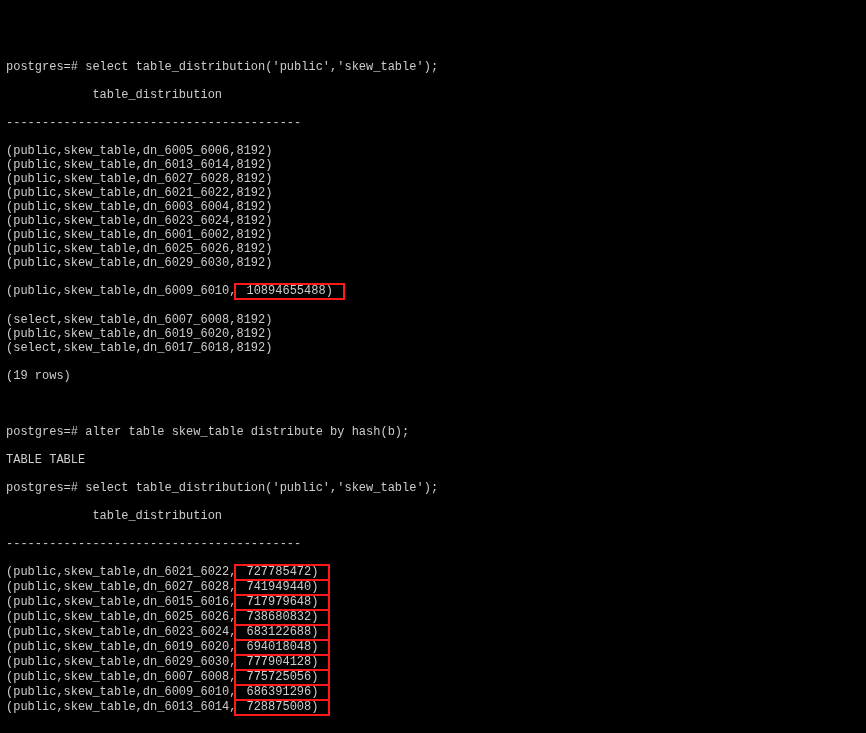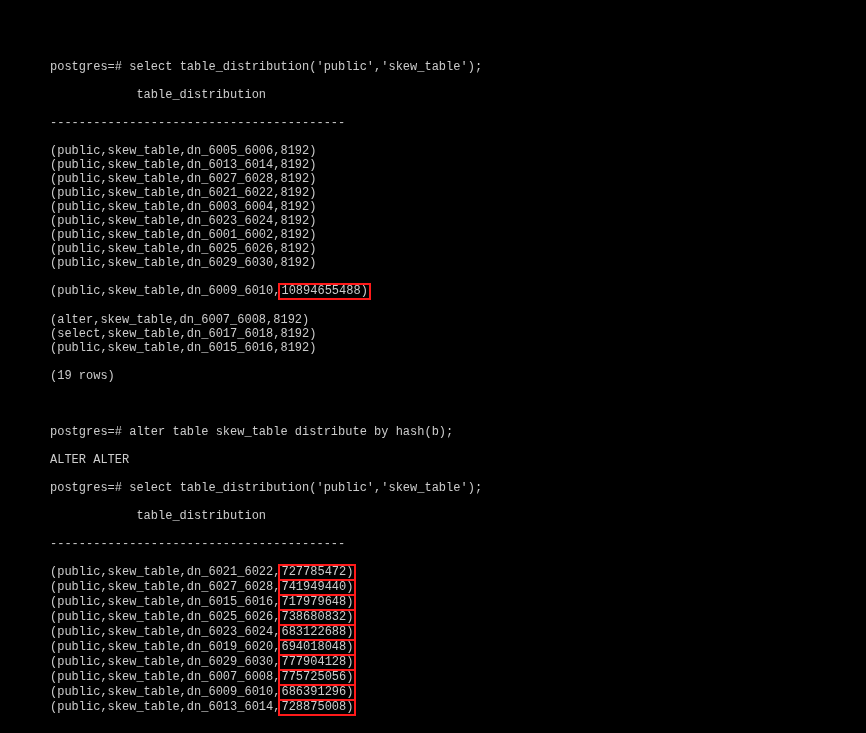--- a/index.html
+++ b/index.html
@@ -10,42 +10,42 @@
     line-height: 14px;
     margin: 0;
     padding: 4px 6px;
     white-space: pre;
     width: 866px;
     box-sizing: border-box;
     overflow: hidden;
   }
   .redbox {
     border: 2px solid #ff1a1a;
-    padding: 0 1px;
+    padding: 0 10px;
     margin: -1px -2px;
     display: inline-block;
     line-height: 13px;
   }
-  .line { display: block; margin-left: 44px; }
+  .line { display: block; }
 </style>
 </head>
 <body>
 
 
 
 <span class="line"><span>postgres=# </span><span>select table_distribution('public','skew_table');</span></span>
 <span class="line">            table_distribution</span>
 <span class="line">-----------------------------------------</span>
 <span id="rows1-container"><span class="line">(public,skew_table,dn_6005_6006,8192)</span><span class="line">(public,skew_table,dn_6013_6014,8192)</span><span class="line">(public,skew_table,dn_6027_6028,8192)</span><span class="line">(public,skew_table,dn_6021_6022,8192)</span><span class="line">(public,skew_table,dn_6003_6004,8192)</span><span class="line">(public,skew_table,dn_6023_6024,8192)</span><span class="line">(public,skew_table,dn_6001_6002,8192)</span><span class="line">(public,skew_table,dn_6025_6026,8192)</span><span class="line">(public,skew_table,dn_6029_6030,8192)</span></span>
 <span class="line"><span>(public,skew_table,dn_6009_6010,</span><span class="redbox">10894655488)</span></span>
-<span id="rows1b-container"><span class="line">(alter,skew_table,dn_6007_6008,8192)</span><span class="line">(select,skew_table,dn_6017_6018,8192)</span><span class="line">(public,skew_table,dn_6015_6016,8192)</span></span>
+<span id="rows1b-container"><span class="line">(select,skew_table,dn_6007_6008,8192)</span><span class="line">(public,skew_table,dn_6019_6020,8192)</span><span class="line">(select,skew_table,dn_6017_6018,8192)</span></span>
 <span class="line">(19 rows)</span>
 <span class="line"> </span>
 <span class="line"><span>postgres=# </span><span>alter table skew_table distribute by hash(b);</span></span>
-<span class="line">ALTER ALTER</span>
+<span class="line">TABLE TABLE</span>
 <span class="line"><span>postgres=# </span><span>select table_distribution('public','skew_table');</span></span>
 <span class="line">            table_distribution</span>
 <span class="line">-----------------------------------------</span>
 <span id="rows2-container"><span class="line"><span>(public,skew_table,dn_6021_6022,</span><span class="redbox">727785472)</span></span><span class="line"><span>(public,skew_table,dn_6027_6028,</span><span class="redbox">741949440)</span></span><span class="line"><span>(public,skew_table,dn_6015_6016,</span><span class="redbox">717979648)</span></span><span class="line"><span>(public,skew_table,dn_6025_6026,</span><span class="redbox">738680832)</span></span><span class="line"><span>(public,skew_table,dn_6023_6024,</span><span class="redbox">683122688)</span></span><span class="line"><span>(public,skew_table,dn_6019_6020,</span><span class="redbox">694018048)</span></span><span class="line"><span>(public,skew_table,dn_6029_6030,</span><span class="redbox">777904128)</span></span><span class="line"><span>(public,skew_table,dn_6007_6008,</span><span class="redbox">775725056)</span></span><span class="line"><span>(public,skew_table,dn_6009_6010,</span><span class="redbox">686391296)</span></span><span class="line"><span>(public,skew_table,dn_6013_6014,</span><span class="redbox">728875008)</span></span></span>
 
 
 
 
 
 

